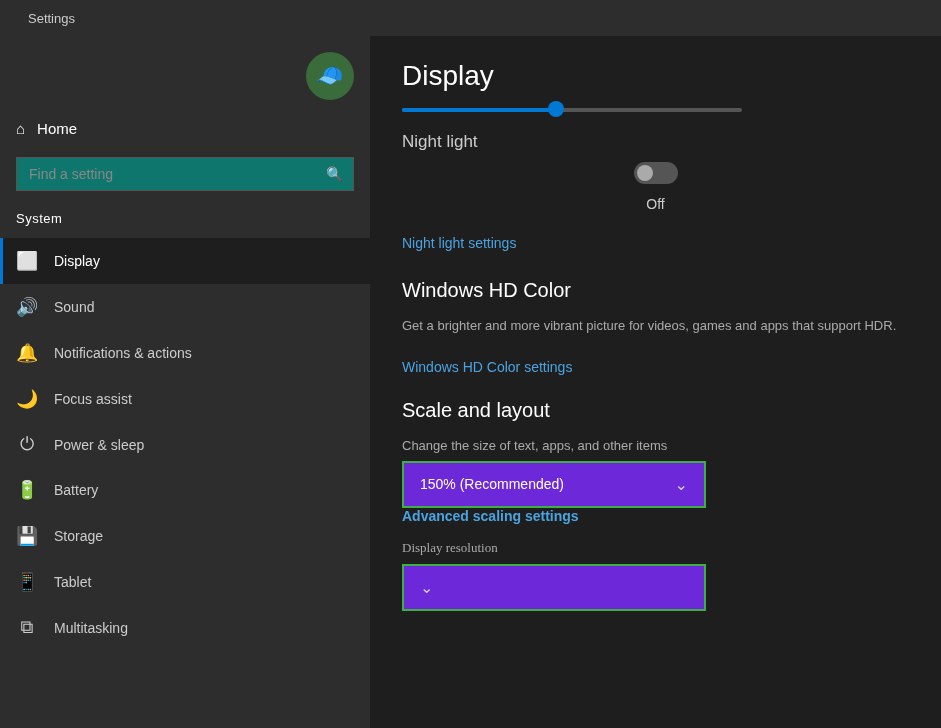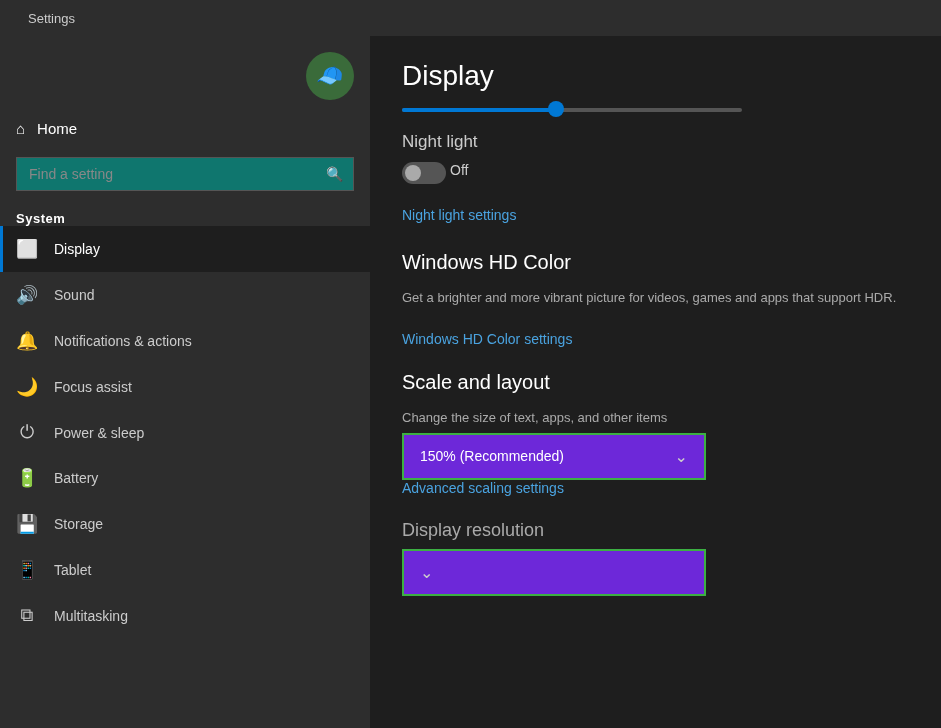--- a/index.html
+++ b/index.html
@@ -78,23 +78,23 @@
     .sidebar-search input::placeholder { color: #888; }
     .sidebar-search .search-icon {
       position: absolute;
       right: 10px;
       top: 50%;
       transform: translateY(-50%);
       color: #888;
       font-size: 14px;
     }
     .sidebar-section-title {
-      padding: 8px 16px 0 16px;
-      font-size: 13px;
-      font-weight: 700;
+      padding: 8px 16px 12px 16px;
+      font-size: 13px;
+      font-weight: 400;
       color: #ffffff;
       letter-spacing: 0.5px;
     }
     .sidebar-item {
       display: flex;
       align-items: center;
       padding: 12px 16px;
       gap: 16px;
       cursor: pointer;
       font-size: 14px;
@@ -167,21 +167,23 @@
     .night-light-section {
       margin-bottom: 28px;
     }
     .night-light-label {
       font-size: 17px;
       color: #cccccc;
       margin-bottom: 10px;
     }
     .toggle-row {
       display: flex;
-      gap: 4px;
+      align-items: center;
+      gap: 12px;
+      flex-direction: column;
     }
     .toggle {
       width: 44px;
       height: 22px;
       background: #555;
       border-radius: 11px;
       position: relative;
       cursor: pointer;
     }
     .toggle .knob {
@@ -239,26 +241,28 @@
       margin-bottom: 0;
     }
     .dropdown .chevron {
       font-size: 16px;
       color: #cccccc;
     }
     .advanced-link {
       color: #4aa3e0;
       font-size: 14px;
       cursor: pointer;
-      margin-bottom: 24px;
+      margin-bottom: 16px;
+      font-weight: bold;
     }
     .resolution-label {
-      font-size: 18px;
+      font-size: 13px;
       color: #aaaaaa;
       margin-bottom: 8px;
+      font-family: Liberation Serif, serif;
     }
     
     ::-webkit-scrollbar { width: 6px; }
     ::-webkit-scrollbar-track { background: #2d2d2d; }
     ::-webkit-scrollbar-thumb { background: #555; border-radius: 3px; }
   </style>
 </head>
 <body>
 
 <div class="title-bar">

